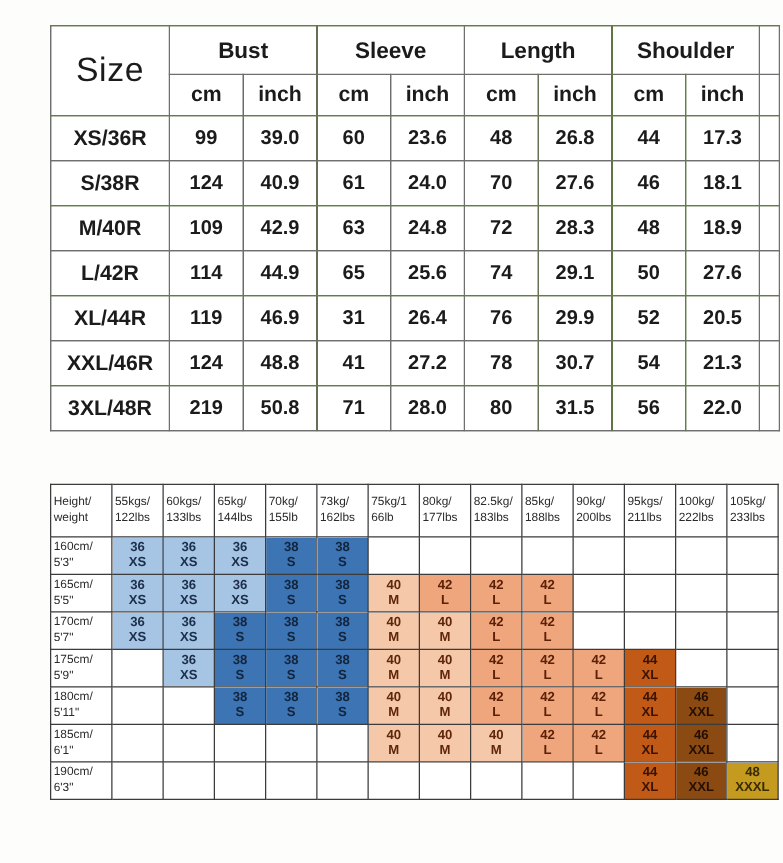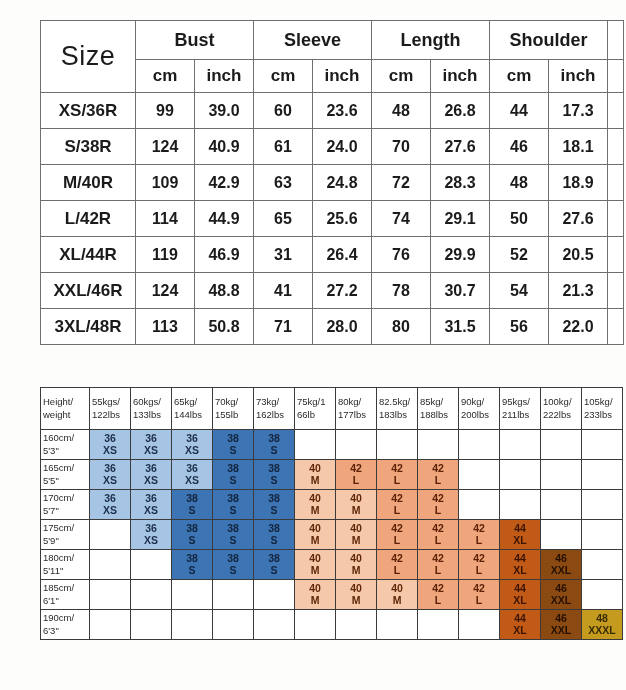--- a/index.html
+++ b/index.html
@@ -151,21 +151,21 @@
         <td class="st-val">41</td>
         <td class="st-val">27.2</td>
         <td class="st-val">78</td>
         <td class="st-val">30.7</td>
         <td class="st-val">54</td>
         <td class="st-val">21.3</td>
         <td class="sliver"></td>
       </tr>
       <tr>
         <td class="st-size">3XL/48R</td>
-        <td class="st-val">113</td>
+        <td class="st-val">219</td>
         <td class="st-val">50.8</td>
         <td class="st-val">71</td>
         <td class="st-val">28.0</td>
         <td class="st-val">80</td>
         <td class="st-val">31.5</td>
         <td class="st-val">56</td>
         <td class="st-val">22.0</td>
         <td class="sliver"></td>
       </tr>
     </tbody>

